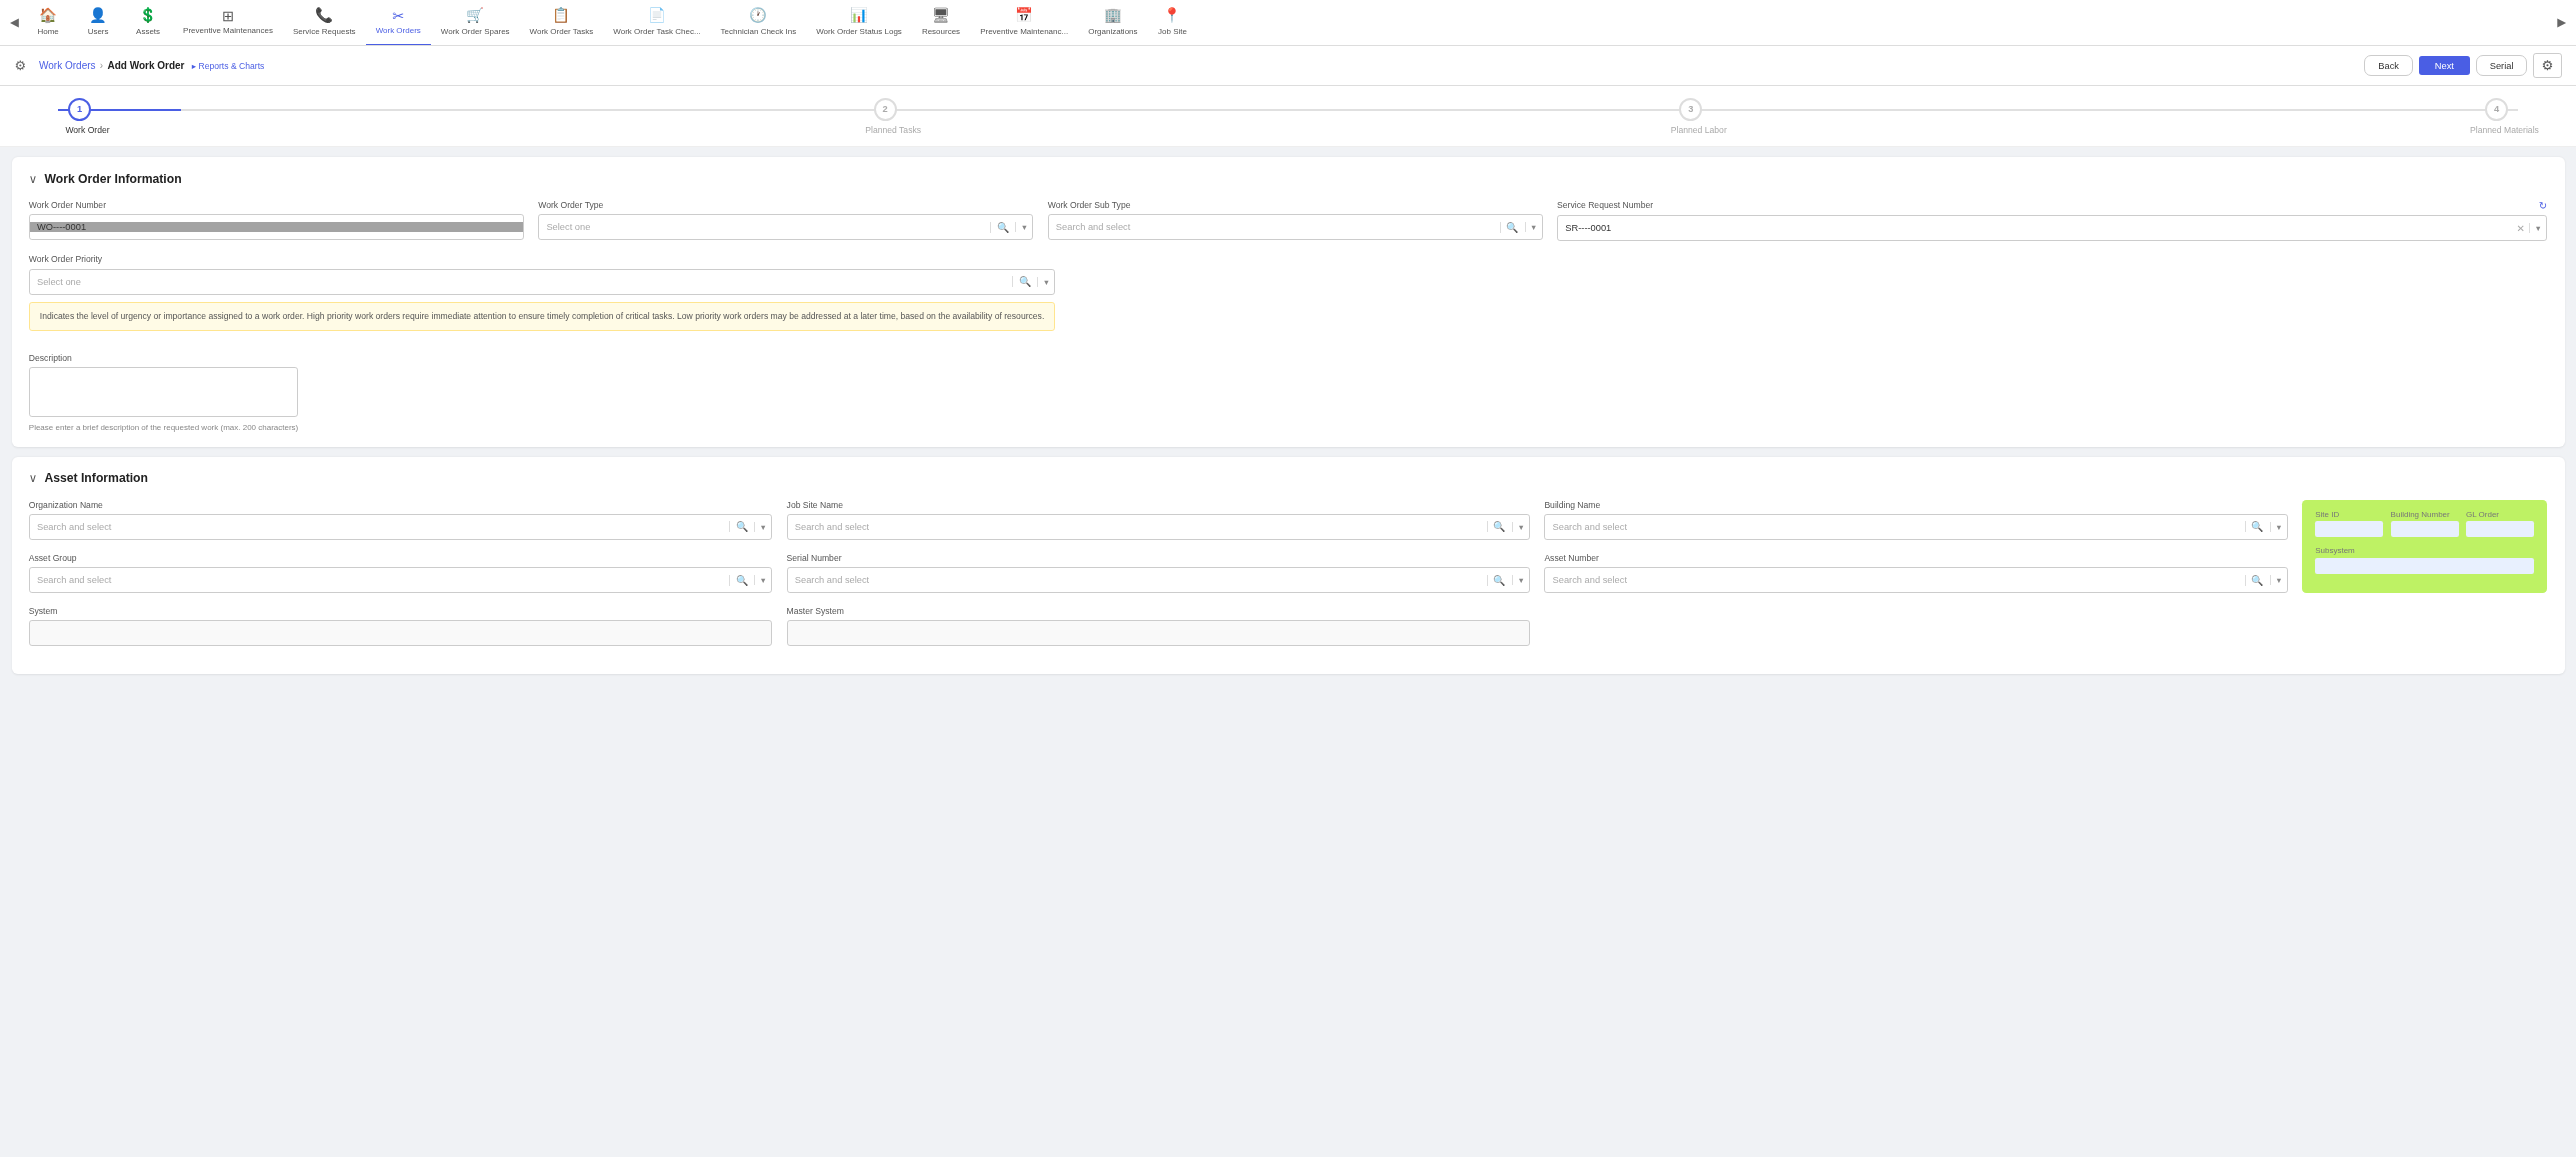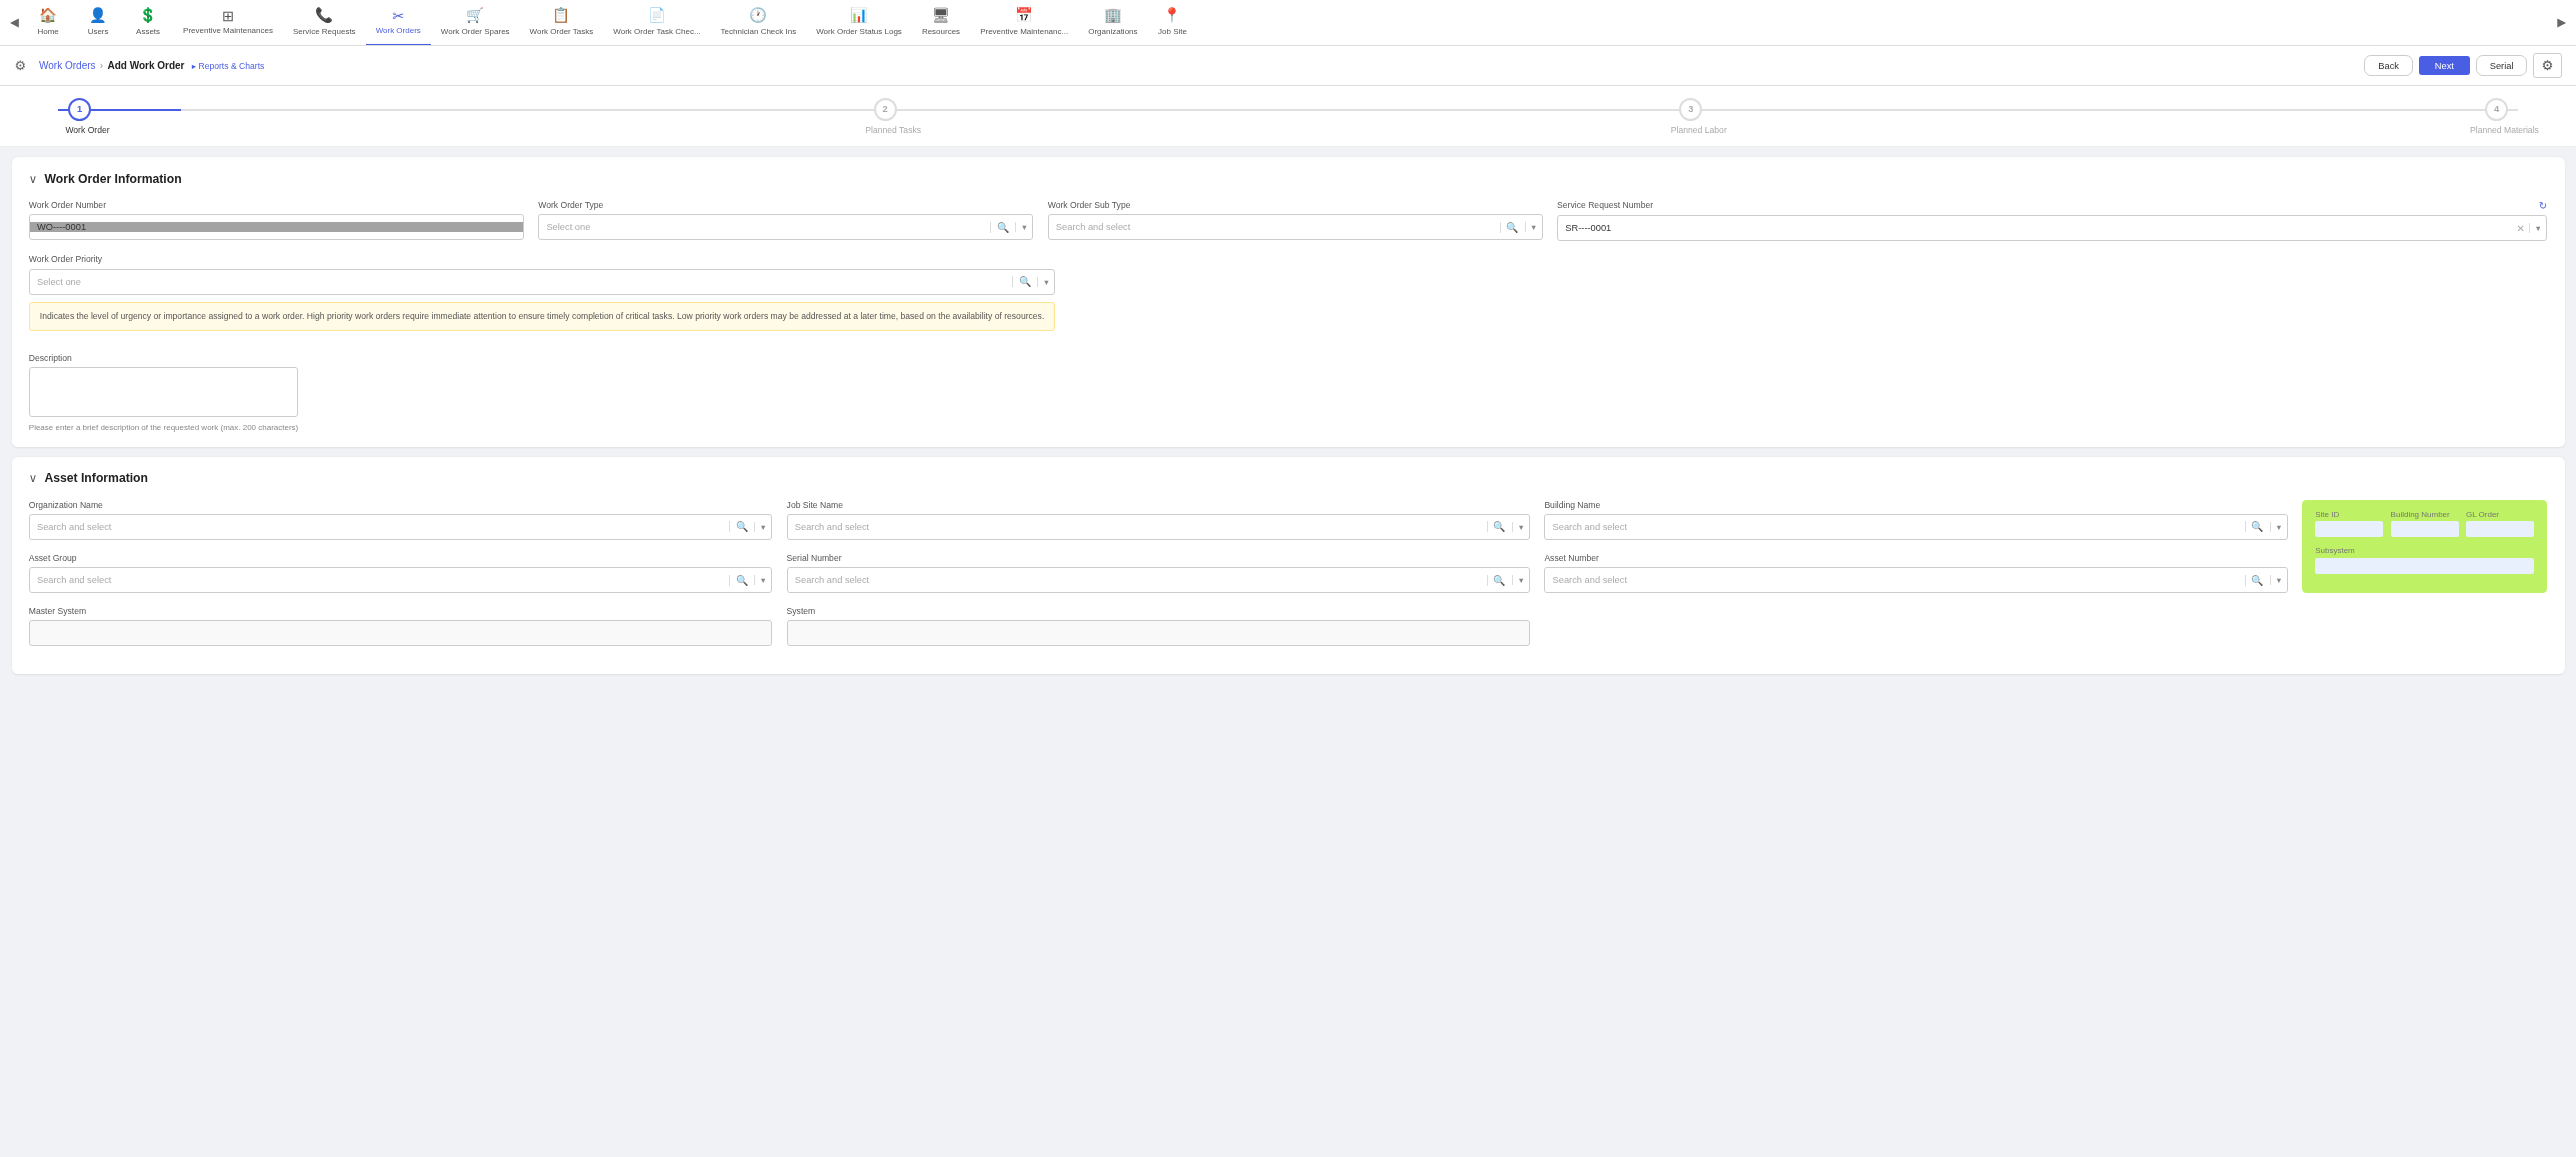--- a/index.html
+++ b/index.html
@@ -413,25 +413,25 @@
           <div class="field-input">
             <input type="text" placeholder="Search and select" style="">
             <span class="icon-search">🔍</span>
             <span class="icon-drop">▾</span>
           </div>
         </div>
       </div>
 
       <div class="form-row">
         <div class="form-field w1">
+          <label class="field-label">System</label>
+          <div class="field-static"></div>
+        </div>
+        <div class="form-field w1">
           <label class="field-label">Master System</label>
-          <div class="field-static"></div>
-        </div>
-        <div class="form-field w1">
-          <label class="field-label">System</label>
           <div class="field-static"></div>
         </div>
         <div class="form-field w1"></div>
       </div>
     </div>
 
     <div class="info-panel">
       <div class="info-panel-row">
         <div class="info-col">
           <div class="info-label">Site ID</div>

